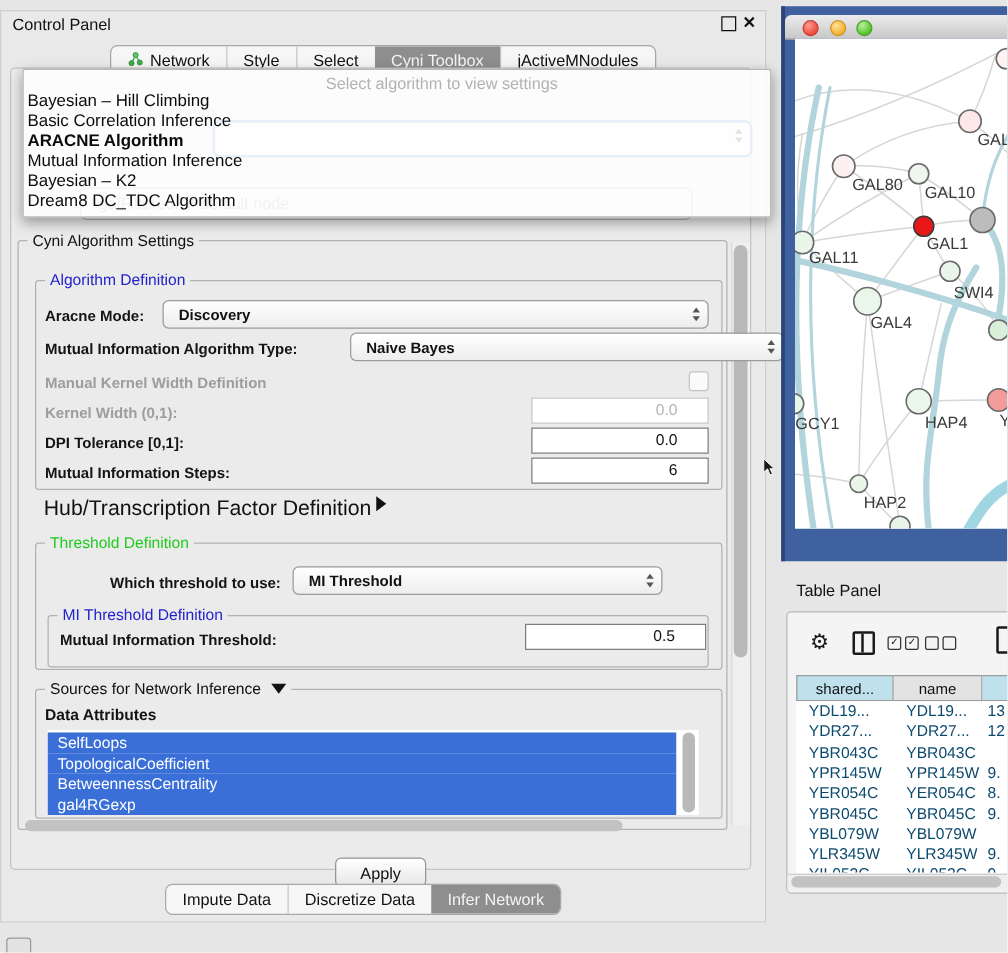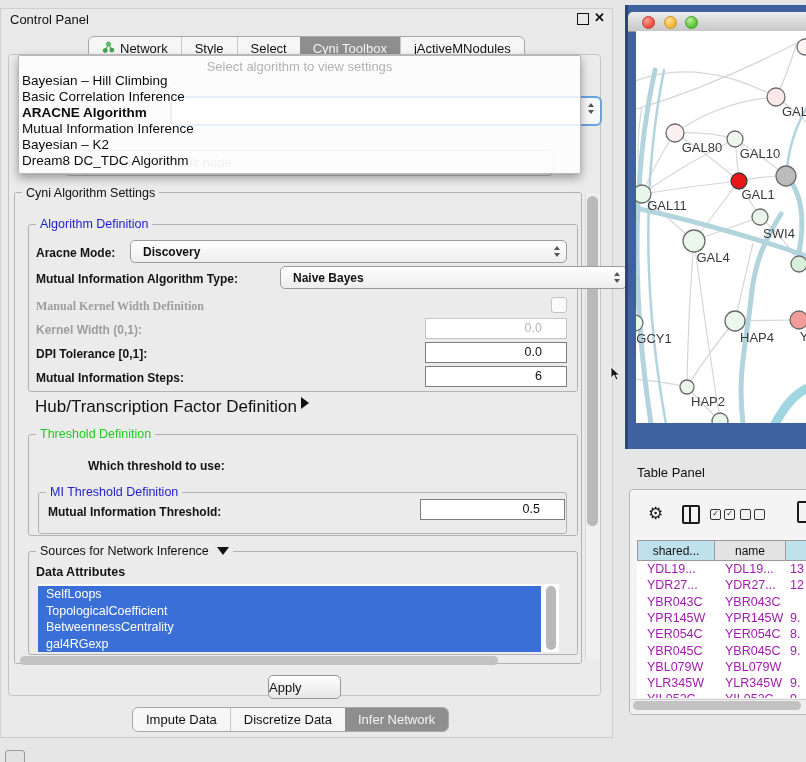--- a/index.html
+++ b/index.html
@@ -12,21 +12,21 @@
   .winbtn-float{left:577px;top:13px;width:10px;height:10px;border:1.6px solid #111;background:transparent;}
   .winbtn-close{left:594px;top:10px;font-size:13px;font-weight:bold;color:#111;}
   .tabbar{display:flex;align-items:stretch;height:23px;border:1px solid #a8a8a8;border-radius:6px;
           background:#f6f6f6;overflow:hidden;font-size:13px;}
   .tab{display:flex;align-items:center;gap:5px;padding:0 13px;border-left:1px solid #c6c6c6;color:#111;white-space:nowrap;}
   .tab:first-child{border-left:none;}
   .tab.sel{background:#8e8e8e;color:#f4f4f4;border-left:none;}
   .cp-body{left:8px;top:54px;width:591px;height:640px;background:#ebebeb;border:1px solid #c4c4c4;border-radius:4px;}
   
   .popup{left:18px;top:55px;width:561px;height:117px;background:rgba(255,255,255,0.84);
-         border:1px solid #b8b8b8;box-shadow:0 4px 10px rgba(0,0,0,0.35);z-index:6;border-radius:2px;}
+         border:1px solid #b8b8b8;box-shadow:0 4px 10px rgba(0,0,0,0.35);z-index:6;border-radius:2px;padding-left:36px;}
   .pl-placeholder{width:100%;text-align:center;top:3px;font-size:13px;color:#b2b2b2;position:absolute;}
   .algo-item{position:absolute;left:3px;width:550px;height:16px;font-size:13.5px;line-height:16px;color:#0b0b0b;}
   .algo-item.bold{font-weight:bold;}
   .ghost{z-index:2;}
   .ghost-combo{left:170px;top:96px;width:428px;height:26px;border:2px solid #6aa3e0;border-radius:6px;background:#f8f8f8;}
   .ghost-combo2{left:64px;top:150px;width:474px;height:24px;border:1px solid #b4b4b4;border-radius:6px;background:#f1f1f1;
                 font-size:13px;color:#a6a6a6;line-height:23px;padding-left:14px;}
   .ghost-label{left:60px;top:82px;font-size:13px;color:#9a9a9a;opacity:.55;}
   
   .grp{border:1px solid #b2b2b2;border-radius:3px;}
@@ -41,41 +41,41 @@
   .td2{width:0;height:0;border-left:3.5px solid transparent;border-right:3.5px solid transparent;border-top:4.5px solid #555;}
   .ninput{position:absolute;background:#fff;border:1px solid #7e7e7e;font-size:12.5px;text-align:right;
           padding:0 24px;box-sizing:border-box;height:21px;line-height:19px;}
   .ninput.dis{border:1px solid #c6c6c6;color:#b4b4b4;}
   .cbx{position:absolute;width:14px;height:14px;border:1px solid #c4c4c4;border-radius:3px;background:#fafafa;}
   .tri-r{width:0;height:0;border-top:6px solid transparent;border-bottom:6px solid transparent;border-left:8px solid #111;display:inline-block;}
   .tri-d{width:0;height:0;border-left:6px solid transparent;border-right:6px solid transparent;border-top:8px solid #111;display:inline-block;}
   .attr-item{height:16.5px;line-height:16.5px;background:#3a6fd8;color:#fff;font-size:12.5px;padding-left:8px;width:495px;}
   .vthumb{background:#b9b9b9;border-radius:6px;}
   .hthumb{background:#c2c2c2;border-radius:5px;}
-  .btn{display:flex;align-items:center;background:linear-gradient(#ffffff,#e6e6e6);
-       border:1px solid #969696;border-radius:5px;font-size:13px;color:#111;}
+  .btn{display:flex;align-items:center;justify-content:center;background:linear-gradient(#ffffff,#e6e6e6);
+       border:1px solid #969696;border-radius:5px;font-size:13px;color:#111;margin-top:11px;}
   
   .netwin{left:625px;top:5px;width:181px;height:444px;background:#3f619f;border-left:3px solid #2c4577;box-sizing:border-box;}
   .net-titlebar{left:628px;top:12px;width:178px;height:19px;background:linear-gradient(#ececec,#c7c7c7);
                 border-top-left-radius:5px;border-bottom:1px solid #9a9a9a;}
   .light{position:absolute;width:11px;height:11px;border-radius:50%;top:4px;}
   .net-canvas{left:636px;top:31px;width:170px;height:392px;background:#ffffff;overflow:hidden;}
   
   .tp-title{left:637px;top:465px;font-size:13px;color:#111;}
   .tp-panel{left:629px;top:489px;width:200px;height:224px;background:#f4f4f4;border:1px solid #b6b6b6;border-radius:4px;}
   .gear{left:648px;top:503px;font-size:17px;color:#1a1a1a;}
   .colicon{left:682px;top:505px;width:14px;height:15px;border:2px solid #1a1a1a;border-radius:2px;}
   .colicon div{position:absolute;left:5px;top:0;width:2px;height:15px;background:#1a1a1a;}
   .ckpair{display:flex;gap:3px;}
   .ck{width:9px;height:9px;border:1.5px solid #333;border-radius:2px;font-size:8px;line-height:8px;color:#111;text-align:center;}
   .doc-part{left:797px;top:501px;width:16px;height:18px;border:2px solid #1a1a1a;border-radius:2px;background:#f4f4f4;}
   .th{position:absolute;top:0;height:21px;line-height:21px;text-align:center;font-size:12px;color:#111;
       border:1px solid #9a9a9a;box-sizing:border-box;}
   .tr{position:absolute;left:0;width:220px;height:16.3px;background:#fff;}
-  .td{position:absolute;top:0;height:16.3px;line-height:16.3px;font-size:12.5px;color:#a21caf;white-space:nowrap;}
+  .td{position:absolute;top:0;height:16.3px;line-height:16.3px;font-size:12.5px;color:#0c4a6e;white-space:nowrap;}
   .mini-icon{left:5px;top:750px;width:18px;height:14px;border:1px solid #9a9a9a;border-radius:3px;background:#e2e2e2;}
 </style>
 </head>
 <body>
 
 <div id="stage">
 
   <div class="abs cp"></div>
   <div class="abs cp-title">Control Panel</div>
   <div class="abs winbtn-float"></div>
@@ -150,41 +150,48 @@
 
   <div class="lbl" style="left:36px;top:272px;">Mutual Information Algorithm Type:</div>
   <div class="combo" style="left:270px;top:266px;width:347px;margin-left:10px;">
     <span>Naive Bayes</span>
     <span class="spin">
         <span class="tu"></span>
         <span class="td2"></span>
       </span>
   </div>
 
-  <div class="lbl dlbl" style="left:36px;top:299px;font-family:Liberation Serif, serif;">Manual Kernel Width Definition</div>
+  <div class="lbl dlbl" style="left:36px;top:299px;">Manual Kernel Width Definition</div>
   <div class="cbx" style="left:551px;top:297px;"></div>
 
   <div class="lbl dlbl" style="left:36px;top:323px;">Kernel Width (0,1):</div>
   <div class="ninput dis" style="left:425px;top:318px;width:142px;">0.0</div>
 
   <div class="lbl" style="left:36px;top:347px;">DPI Tolerance [0,1]:</div>
   <div class="ninput" style="left:425px;top:342px;width:142px;">0.0</div>
 
   <div class="lbl" style="left:36px;top:371px;">Mutual Information Steps:</div>
   <div class="ninput" style="left:425px;top:366px;width:142px;">6</div>
 
   <div class="abs" style="left:35px;top:397px;display:flex;gap:4px;font-size:17px;">
     <span>Hub/Transcription Factor Definition</span>
     <span class="tri-r"></span>
   </div>
 
   <div class="abs grp" style="left:28px;top:434px;width:548px;height:100px;"></div>
   <div class="abs grplabel green" style="left:36px;top:427px;">Threshold Definition</div>
 
   <div class="lbl" style="left:88px;top:459px;">Which threshold to use:</div>
+  <div class="combo" style="left:234px;top:453px;width:296px;">
+    <span>MI Threshold</span>
+    <span class="spin">
+        <span class="tu"></span>
+        <span class="td2"></span>
+      </span>
+  </div>
 
   <div class="abs grp" style="left:38px;top:492px;width:527px;height:40px;"></div>
   <div class="abs grplabel blue" style="left:46px;top:485px;">MI Threshold Definition</div>
   <div class="lbl" style="left:48px;top:505px;">Mutual Information Threshold:</div>
   <div class="ninput" style="left:420px;top:499px;width:145px;">0.5</div>
 
   <div class="abs grp" style="left:28px;top:551px;width:548px;height:102px;"></div>
   <div class="abs grplabel" style="left:36px;top:544px;display:flex;align-items:center;gap:8px;">
     <span>Sources for Network Inference</span>
     <span class="tri-d"></span>

